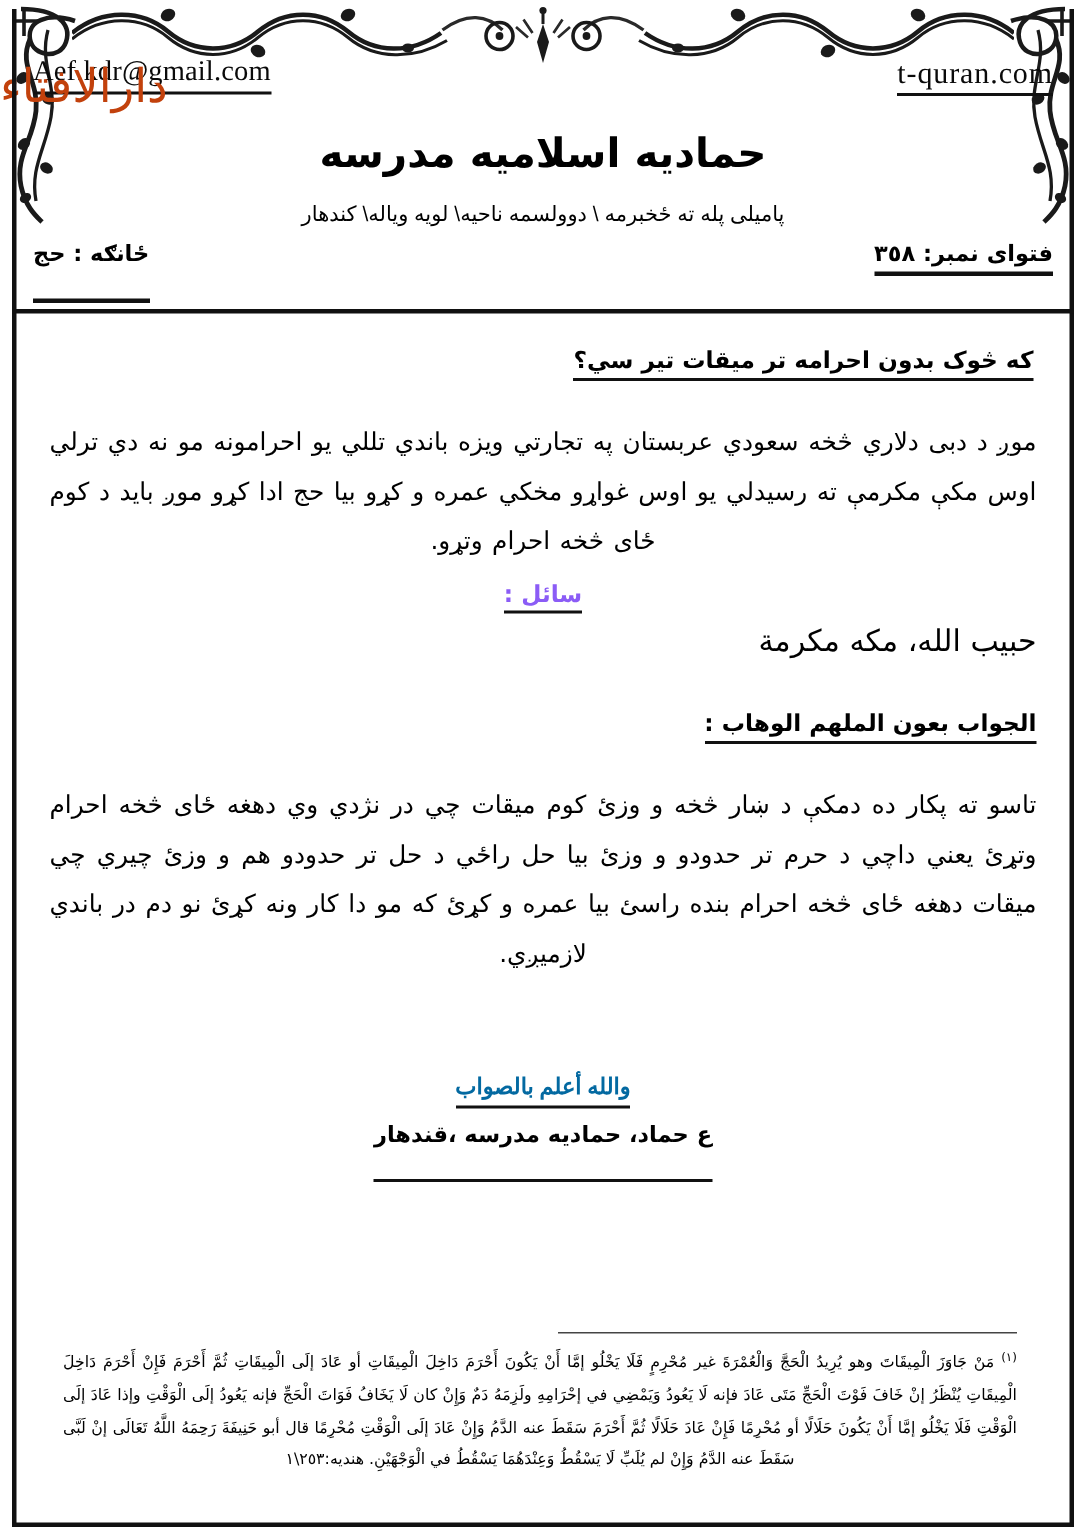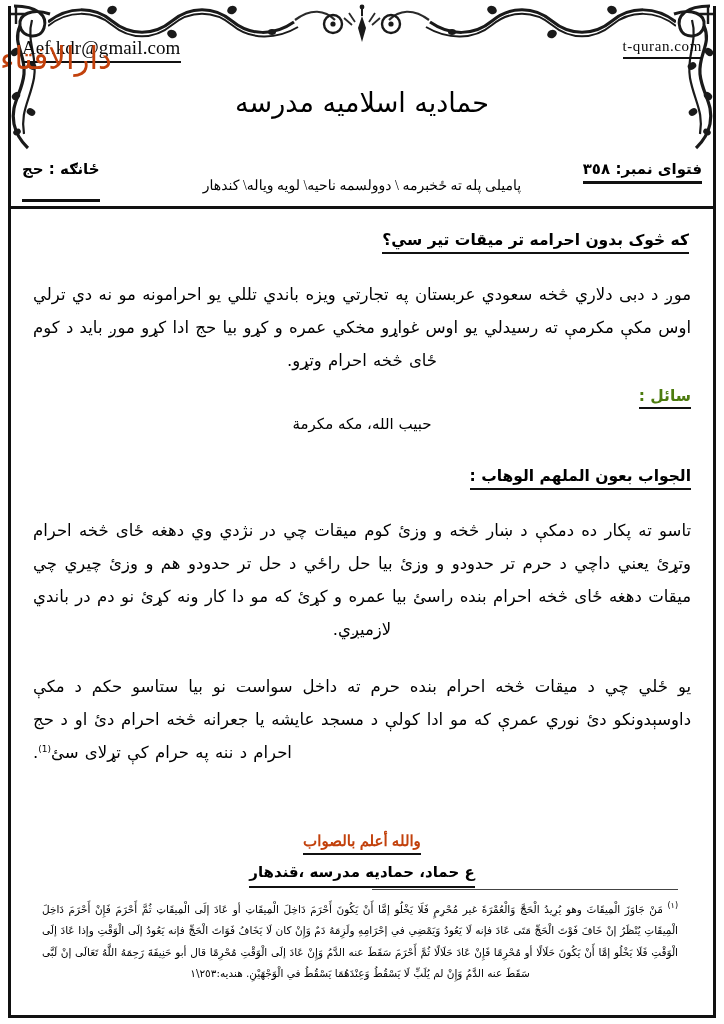--- a/index.html
+++ b/index.html
@@ -104,21 +104,21 @@
     letter-spacing: 0.1px;
     padding-bottom: 2px;
     border-bottom: 2px solid #111;
     line-height: 1.1;
   }
   .hdr-site {
     position: absolute;
     right: 22px;
     top: 38px;
     font-family: "Liberation Serif", "DejaVu Serif", serif;
-    font-size: 15px;
+    font-size: 20px;
     color: #0a0a0a;
     letter-spacing: 0.6px;
     padding-bottom: 2px;
     border-bottom: 2px solid #111;
     line-height: 1.1;
   }
   .hdr-title1 {
     position: absolute;
     left: 0;
     right: 0;
@@ -131,36 +131,35 @@
     letter-spacing: 1px;
   }
   .hdr-title2 {
     position: absolute;
     left: 0;
     right: 0;
     top: 87px;
     text-align: center;
     direction: rtl;
     font-family: "DejaVu Sans", sans-serif;
-    font-weight: normal;
+    font-weight: bold;
     font-size: 27px;
     color: #000;
     letter-spacing: 0.5px;
   }
   .hdr-address {
     position: absolute;
     left: 0;
     right: 0;
     top: 134px;
     text-align: center;
     direction: rtl;
-    font-family: Liberation Serif, serif;
+    font-family: Liberation Sans, sans-serif;
     font-size: 14px;
     color: #000;
-    margin-top: 43px;
   }
   .hdr-fatwa-no {
     position: absolute;
     right: 22px;
     top: 160px;
     direction: rtl;
     font-family: "DejaVu Sans", sans-serif;
     font-weight: bold;
     font-size: 15px;
     color: #000;
@@ -211,38 +210,38 @@
     text-align-last: center;
     font-family: "DejaVu Sans", sans-serif;
     font-size: 16.5px;
     line-height: 2.0;
     color: #000;
     word-spacing: 1px;
   }
   .para.indent-left { text-align-last: left; }
   .label-line {
     margin: 10px 22px 0 22px;
-    text-align: right;
+    text-align: center;
     direction: rtl;
     font-family: "DejaVu Sans", sans-serif;
     font-weight: bold;
     font-size: 15.5px;
-    color: #4d7c0f;
+    color: #8b5cf6;
   }
   .label-line span.ul {
     display: inline-block;
     padding-bottom: 2px;
     border-bottom: 2px solid #111;
   }
   .value-line {
     margin: 6px 22px 0 22px;
-    text-align: center;
-    direction: rtl;
-    font-family: "DejaVu Sans", sans-serif;
-    font-size: 15px;
+    text-align: right;
+    direction: rtl;
+    font-family: "DejaVu Sans", sans-serif;
+    font-size: 20px;
     color: #000;
   }
   .answer-head {
     margin: 34px 22px 0 22px;
     text-align: right;
     direction: rtl;
     font-family: "DejaVu Sans", sans-serif;
     font-weight: bold;
     font-size: 15.5px;
     color: #000;
@@ -253,36 +252,36 @@
     border-bottom: 2.5px solid #111;
   }
 
   
   .signature {
     margin-top: 62px;
     text-align: center;
     direction: rtl;
   }
   .sig-line1 {
-    font-family: Liberation Sans, sans-serif;
+    font-family: Liberation Serif, serif;
     font-weight: bold;
     font-size: 15px;
-    color: #c2410c;
+    color: #0369a1;
     display: inline-block;
     padding-bottom: 3px;
     border-bottom: 2.5px solid #111;
   }
   .sig-line2-wrap { margin-top: 7px; }
   .sig-line2 {
     font-family: "DejaVu Sans", sans-serif;
     font-weight: bold;
     font-size: 15px;
     color: #000;
     display: inline-block;
-    padding-bottom: 5px;
+    padding-bottom: 21px;
     border-bottom: 2.5px solid #111;
   }
 
   
   .footnote-zone {
     position: absolute;
     left: 11px;
     right: 11px;
     bottom: 30px;
   }
@@ -399,21 +398,20 @@
     </div>
 
     <div class="value-line">حبیب الله، مکه مکرمة</div>
 
     <div class="answer-head">
       <span class="ul">الجواب بعون الملهم الوهاب :</span>
     </div>
 
     <div class="para">تاسو ته پکار ده دمکې د ښار څخه و وزئ کوم میقات چي در نژدي وي دهغه ځای څخه احرام وتړئ یعني داچي د حرم تر حدودو و وزئ بیا حل راځي د حل تر حدودو هم و وزئ چیري چي میقات دهغه ځای څخه احرام بنده راسئ بیا عمره و کړئ که مو دا کار ونه کړئ نو دم در باندي لازمیږي.</div>
 
-    <div class="para indent-left"><span>یو ځلي چي د میقات څخه احرام بنده حرم ته داخل سواست نو بیا ستاسو حکم د مکې داوسېدونکو دئ نوري عمرې که مو ادا کولې د مسجد عایشه یا جعرانه څخه احرام دئ او د حج احرام د ننه په حرام کې تړلای سئ</span><sup class="ref">(1)</sup><span>.</span></div>
 
     <div class="signature">
       <div>
         <span class="sig-line1">والله أعلم بالصواب</span>
       </div>
       <div class="sig-line2-wrap">
         <span class="sig-line2">ع حماد، حمادیه مدرسه ،قندهار</span>
       </div>
     </div>
 

